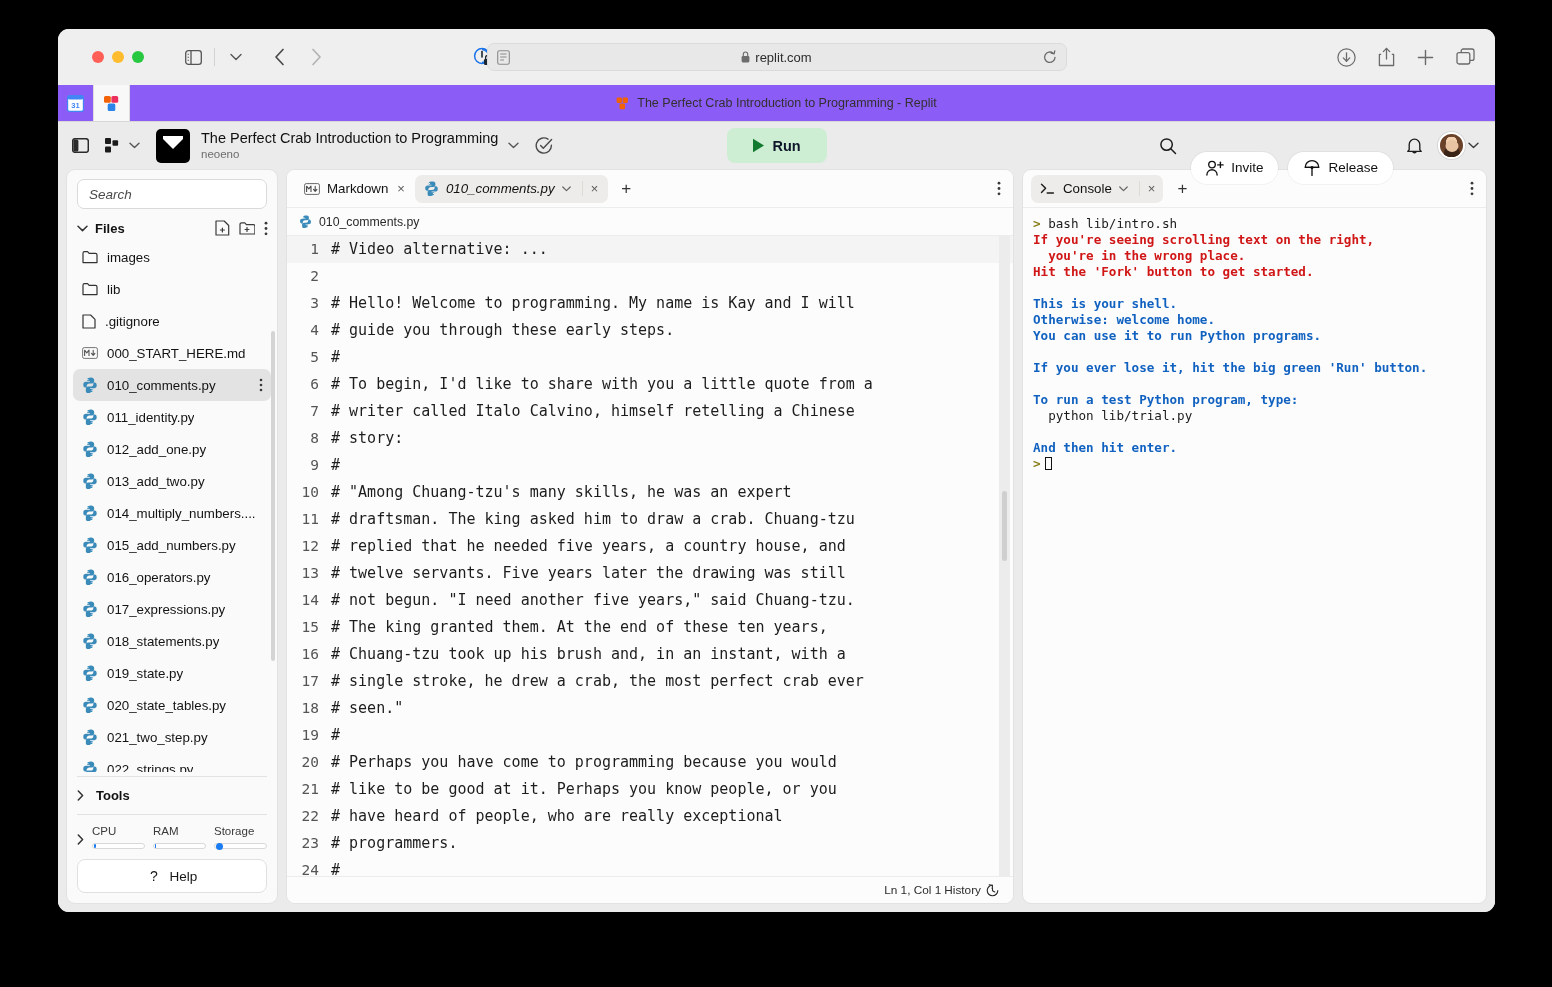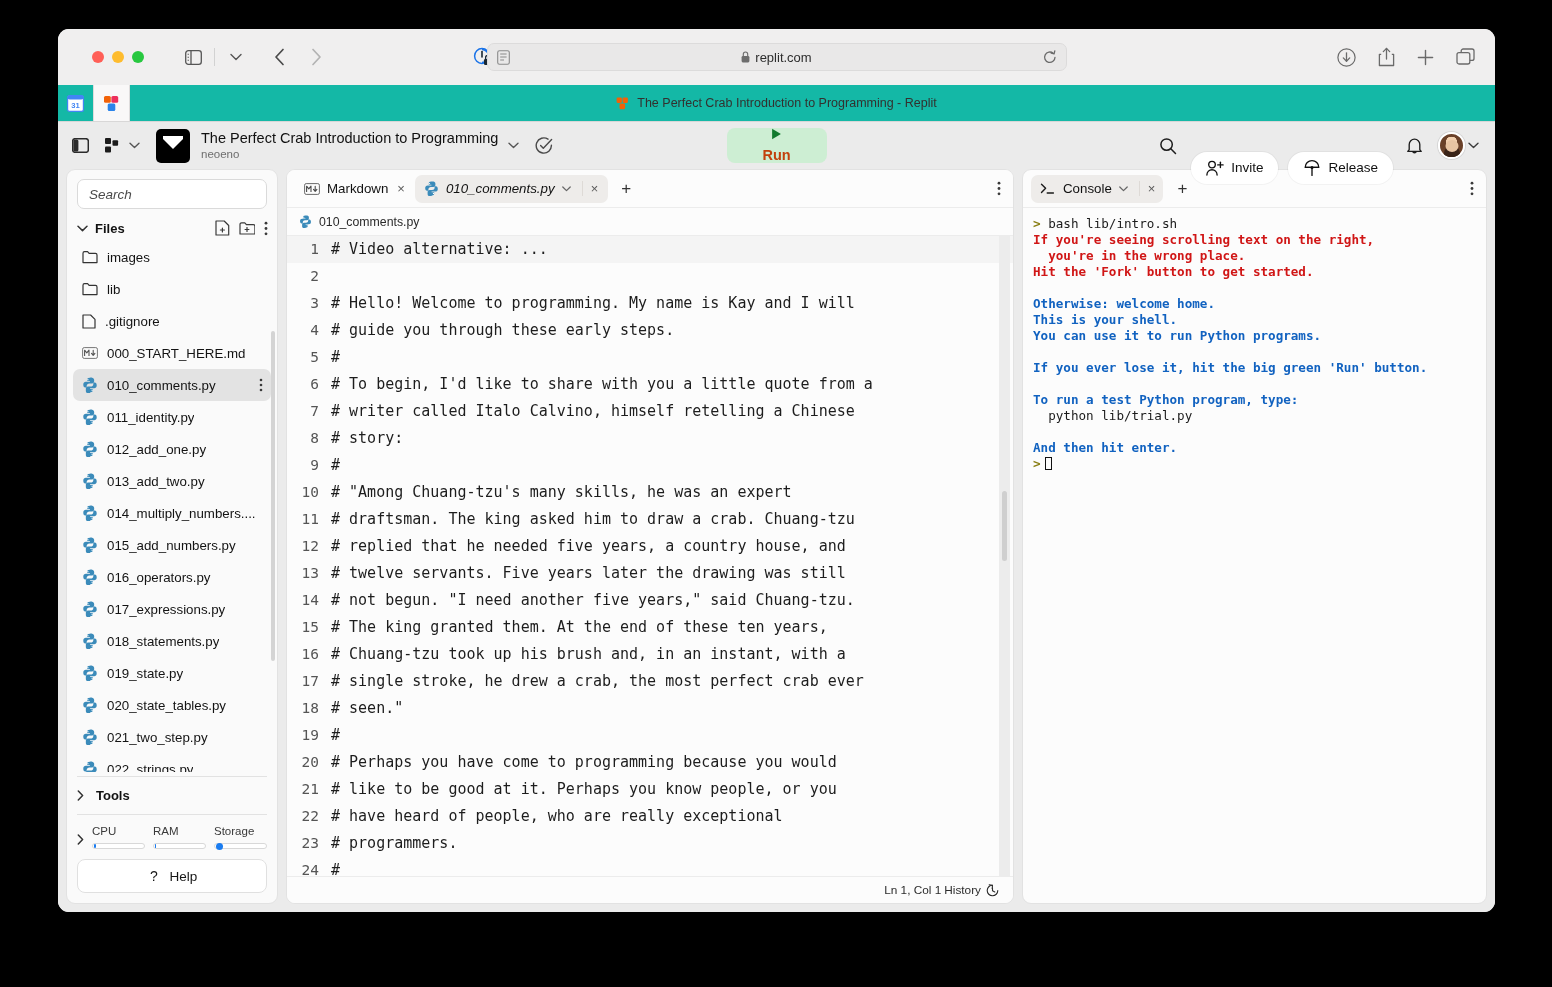--- a/index.html
+++ b/index.html
@@ -72,21 +72,21 @@
   .left-icons { display: flex; align-items: center; gap: 13px; position: absolute; left: 410px; }
   .right-icons {
     position: absolute; right: 20px;
     display: flex; align-items: center; gap: 22px;
     color: #555;
   }
 
   
   .tabstrip {
     height: 37px;
-    background: #14b8a6;
+    background: #8b5cf6;
     border-bottom: 1px solid #d8d7d7;
     display: flex; align-items: stretch;
     position: relative;
   }
   .pin-tab {
     width: 36px;
     display: flex; align-items: center; justify-content: center;
     border-right: 1px solid #dedcdc;
   }
   .pin-tab.active { background: #f9f8f8; }
@@ -119,28 +119,27 @@
   }
   .proj-meta { margin-left: 11px; line-height: 1.12; }
   .proj-title { font-size: 14.5px; color: #101010; }
   .proj-owner { font-size: 11.5px; color: #6e6e6e; margin-top: 2px; }
   .chev-sm { color: #575757; margin-left: 10px; }
   .check-ico { color: #4a4a4a; margin-left: 16px; }
 
   .run-btn {
     position: absolute; left: 50%; transform: translateX(-50%);
     background: #cdeed3;
-    color: #c2410c;
+    color: #0f172a;
     border: none; border-radius: 8px;
     height: 35px; width: 100px;
     display: flex; align-items: center; justify-content: center; gap: 7px;
     font-size: 14.5px; font-weight: 700;
     font-family: "Liberation Sans", sans-serif;
     cursor: pointer;
-    flex-direction: column;
   }
   .hdr-right {
     margin-left: auto;
     display: flex; align-items: center; gap: 10px;
   }
   .pill {
     background: #fff;
     border-radius: 18px;
     height: 32px;
     padding: 0 15px;
@@ -1075,22 +1074,22 @@
                 <circle cx="2" cy="12.8" r="1.4" fill="#3a3a3a"></circle>
               </svg>
           </span>
         </div>
         <div class="con-body" id="con-body">
             <div class="cline"><span class="c-prompt">&gt;</span> <span class="c-cmd">bash lib/intro.sh</span></div>
             <div class="cline"><span class="c-red">If you're seeing scrolling text on the right,</span></div>
             <div class="cline"><span class="c-red">  you're in the wrong place.</span></div>
             <div class="cline"><span class="c-red">Hit the 'Fork' button to get started.</span></div>
             <div class="cline">&nbsp;</div>
+            <div class="cline"><span class="c-blue">This is your shell.</span></div>
             <div class="cline"><span class="c-blue">Otherwise: welcome home.</span></div>
-            <div class="cline"><span class="c-blue">This is your shell.</span></div>
             <div class="cline"><span class="c-blue">You can use it to run Python programs.</span></div>
             <div class="cline">&nbsp;</div>
             <div class="cline"><span class="c-blue">If you ever lose it, hit the big green 'Run' button.</span></div>
             <div class="cline">&nbsp;</div>
             <div class="cline"><span class="c-blue">To run a test Python program, type:</span></div>
             <div class="cline"><span class="c-plain">  python lib/trial.py</span></div>
             <div class="cline">&nbsp;</div>
             <div class="cline"><span class="c-blue">And then hit enter.</span></div>
             <div class="cline"><span class="c-prompt">&gt;</span><span class="cursor"></span></div>
           </div>

